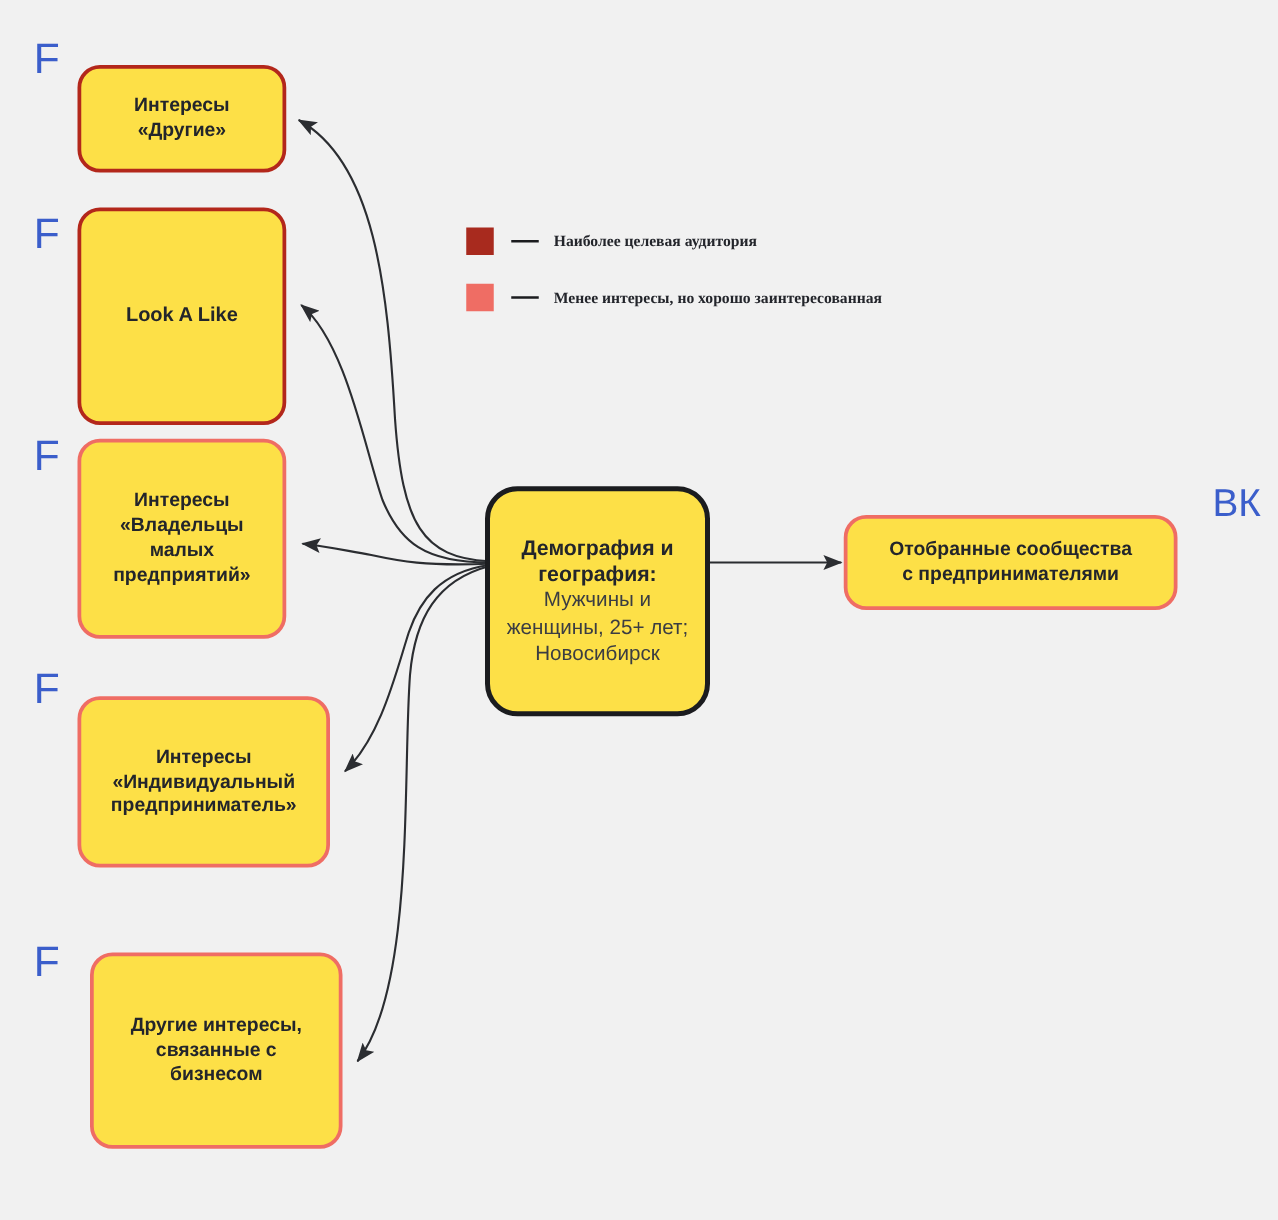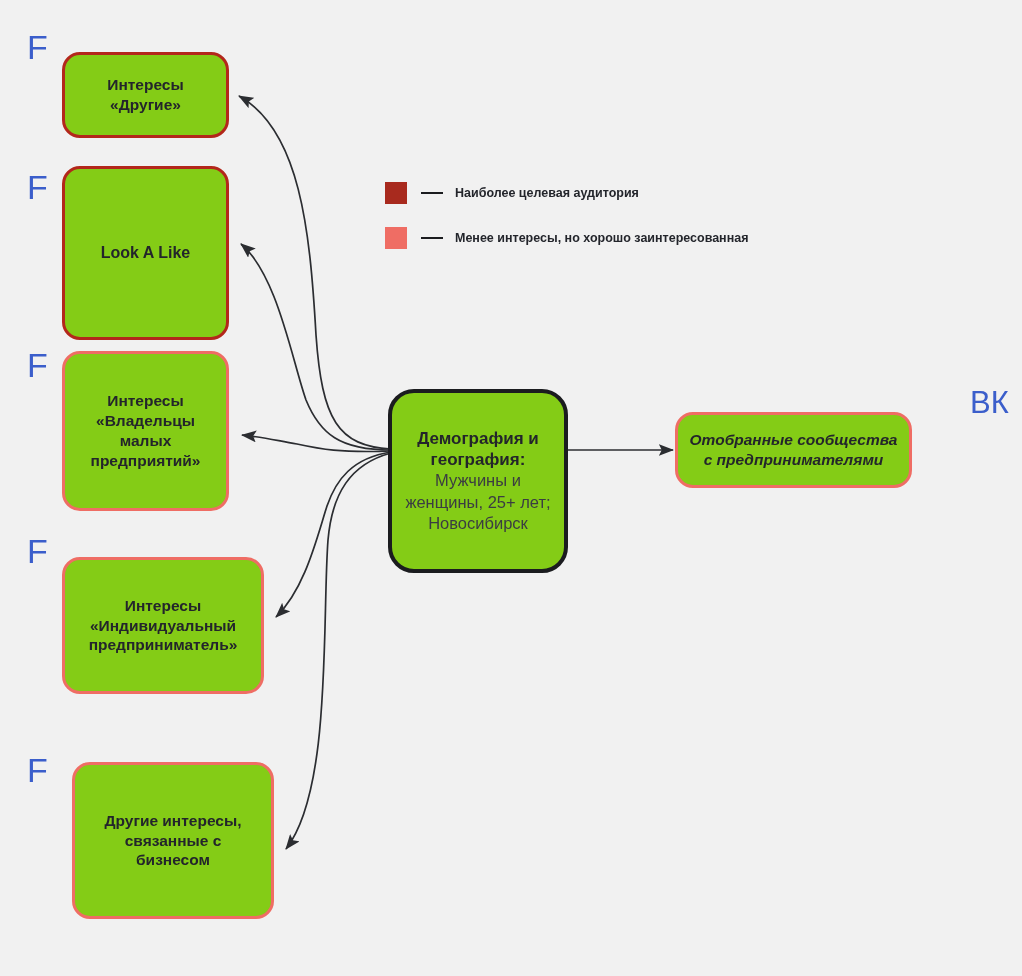--- a/index.html
+++ b/index.html
@@ -22,21 +22,21 @@
     position: absolute;
     left: 0;
     top: 0;
     width: 1022px;
     height: 976px;
     pointer-events: none;
   }
   .node {
     position: absolute;
     box-sizing: border-box;
-    background: #84cc16;
+    background: #fde047;
     border-radius: 18px;
     display: flex;
     align-items: center;
     justify-content: center;
     text-align: center;
     color: #23252b;
   }
   .node .label {
     line-height: 1.28;
     padding: 0 8px;
@@ -70,22 +70,23 @@
     font-family: "Liberation Sans", sans-serif;
     font-weight: normal;
     line-height: 1;
     user-select: none;
   }
   .platform-tag.f { font-size: 34px; }
   .platform-tag.vk { font-size: 31px; }
 
   .legend {
     position: absolute;
-    left: 385px;
+    left: 373px;
     top: 181px;
+    font-family: Liberation Serif, serif;
   }
   .legend-row {
     display: flex;
     align-items: center;
     height: 24px;
     margin-bottom: 21px;
   }
   .legend-swatch {
     width: 22px;
     height: 22px;
@@ -179,21 +180,21 @@
         <div>география:</div>
       </div>
       <div class="center-body">
         <div>Мужчины и</div>
         <div>женщины, 25+ лет;</div>
         <div>Новосибирск</div>
       </div>
     </div>
   </div>
 
-  <div class="node light-red" style="left:675px; top:412px; width:237px; height:76px;font-style:italic;">
+  <div class="node light-red" style="left:675px; top:412px; width:267px; height:76px;">
     <div class="label node-text-bold">
       <div>Отобранные сообщества</div>
       <div>с предпринимателями</div>
     </div>
   </div>
 
   <div class="legend">
     <div class="legend-row">
       <div class="legend-swatch" style="background:#a82a1e;"></div>
       <div class="legend-line"></div>

